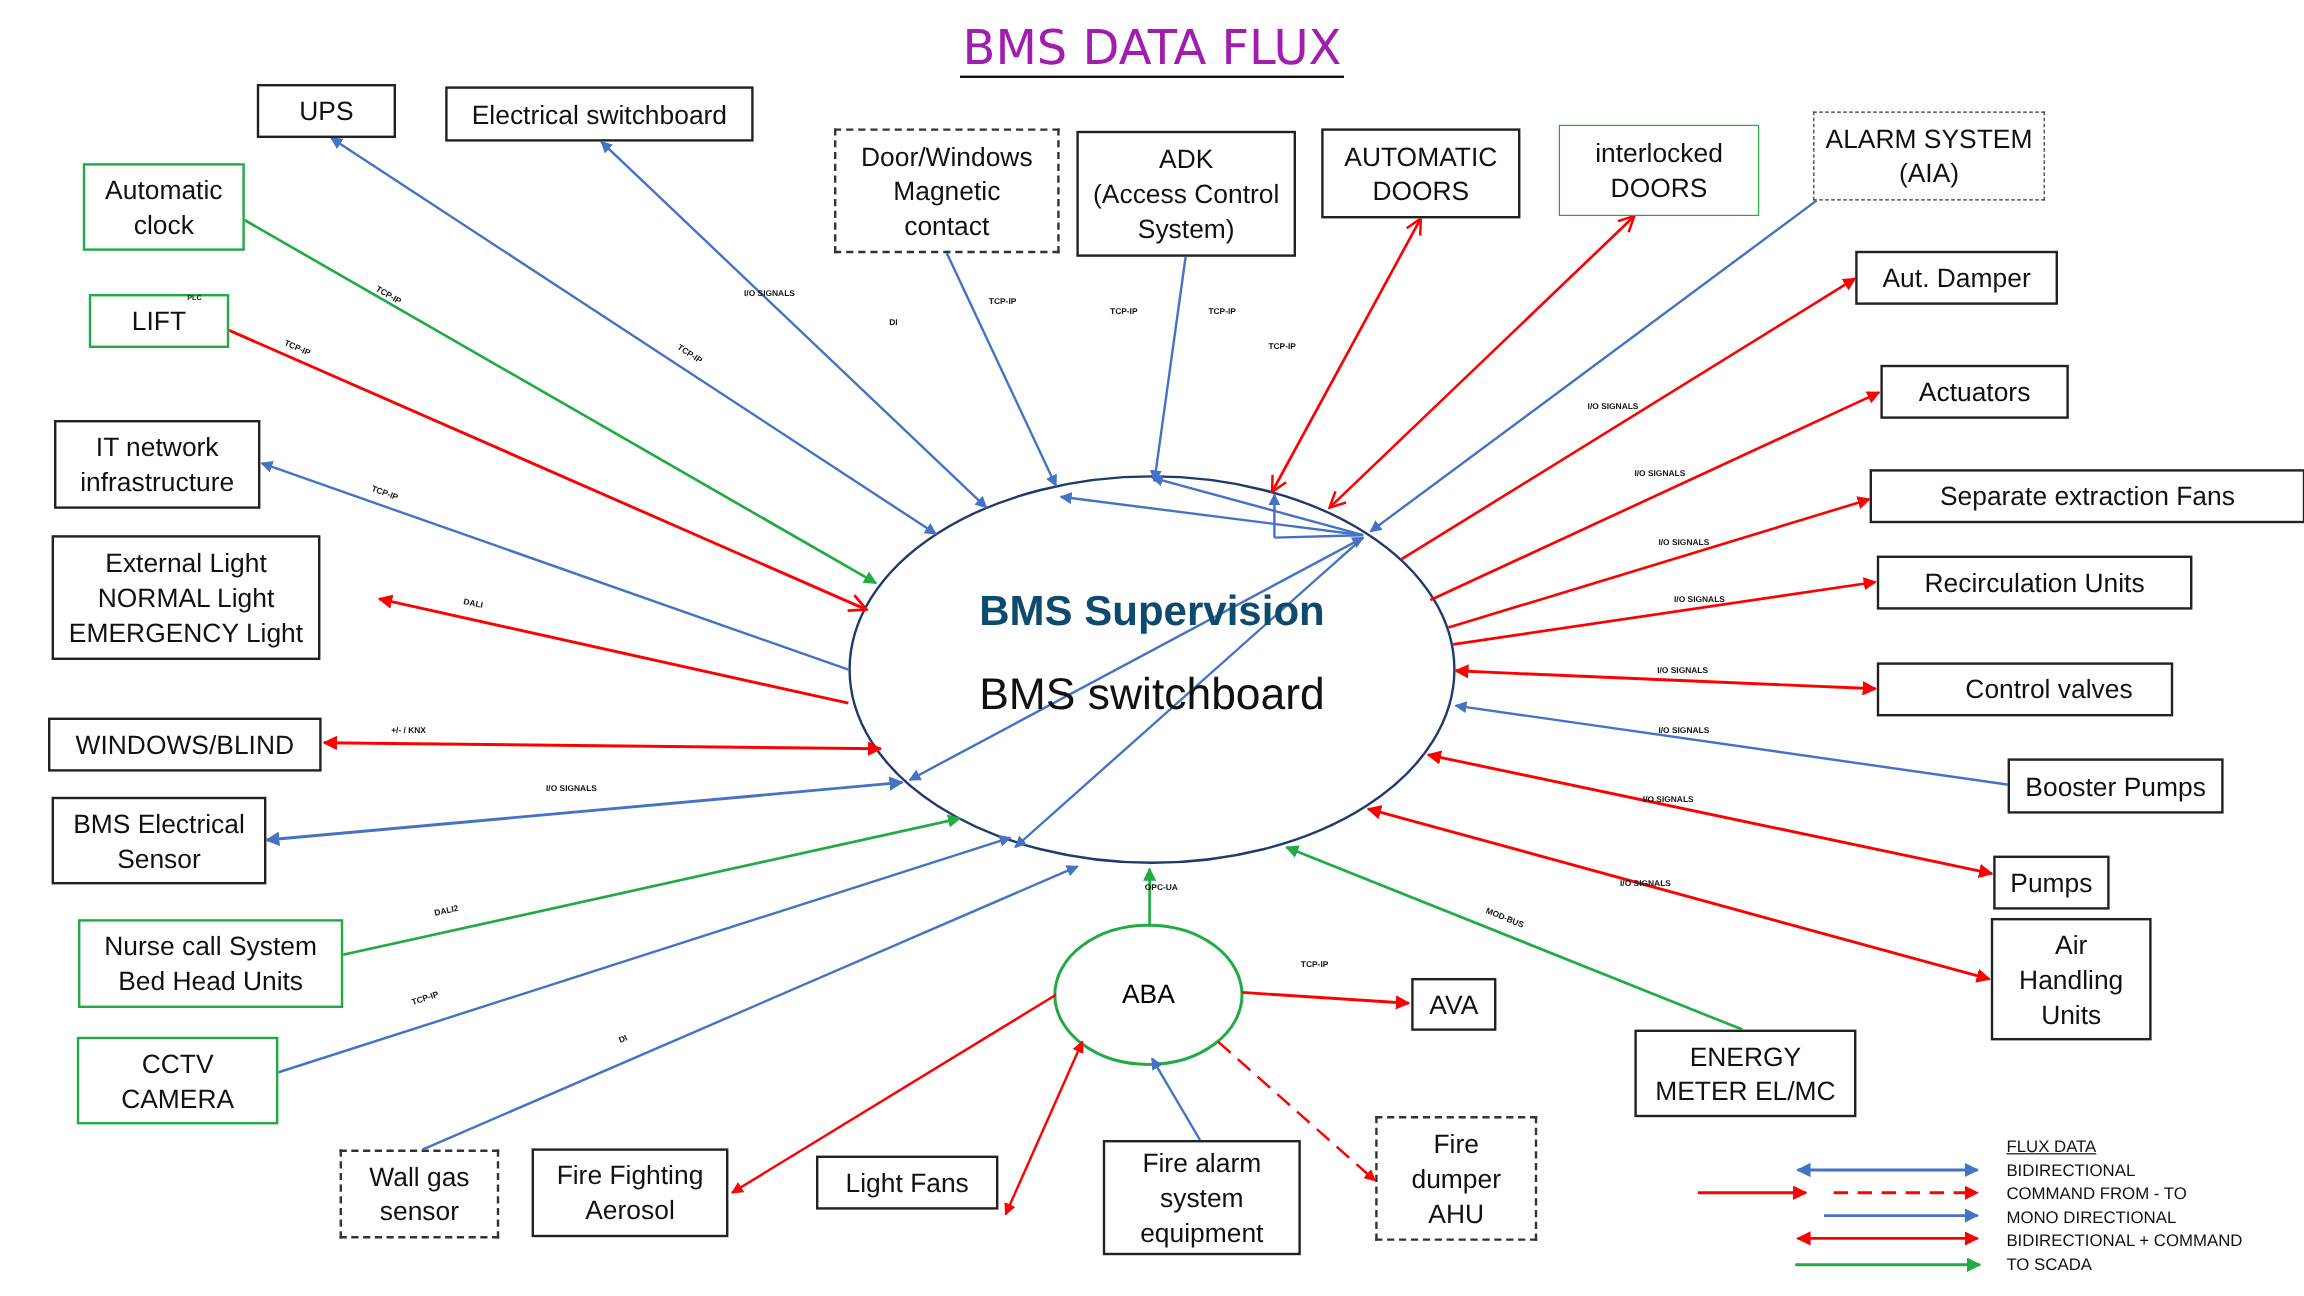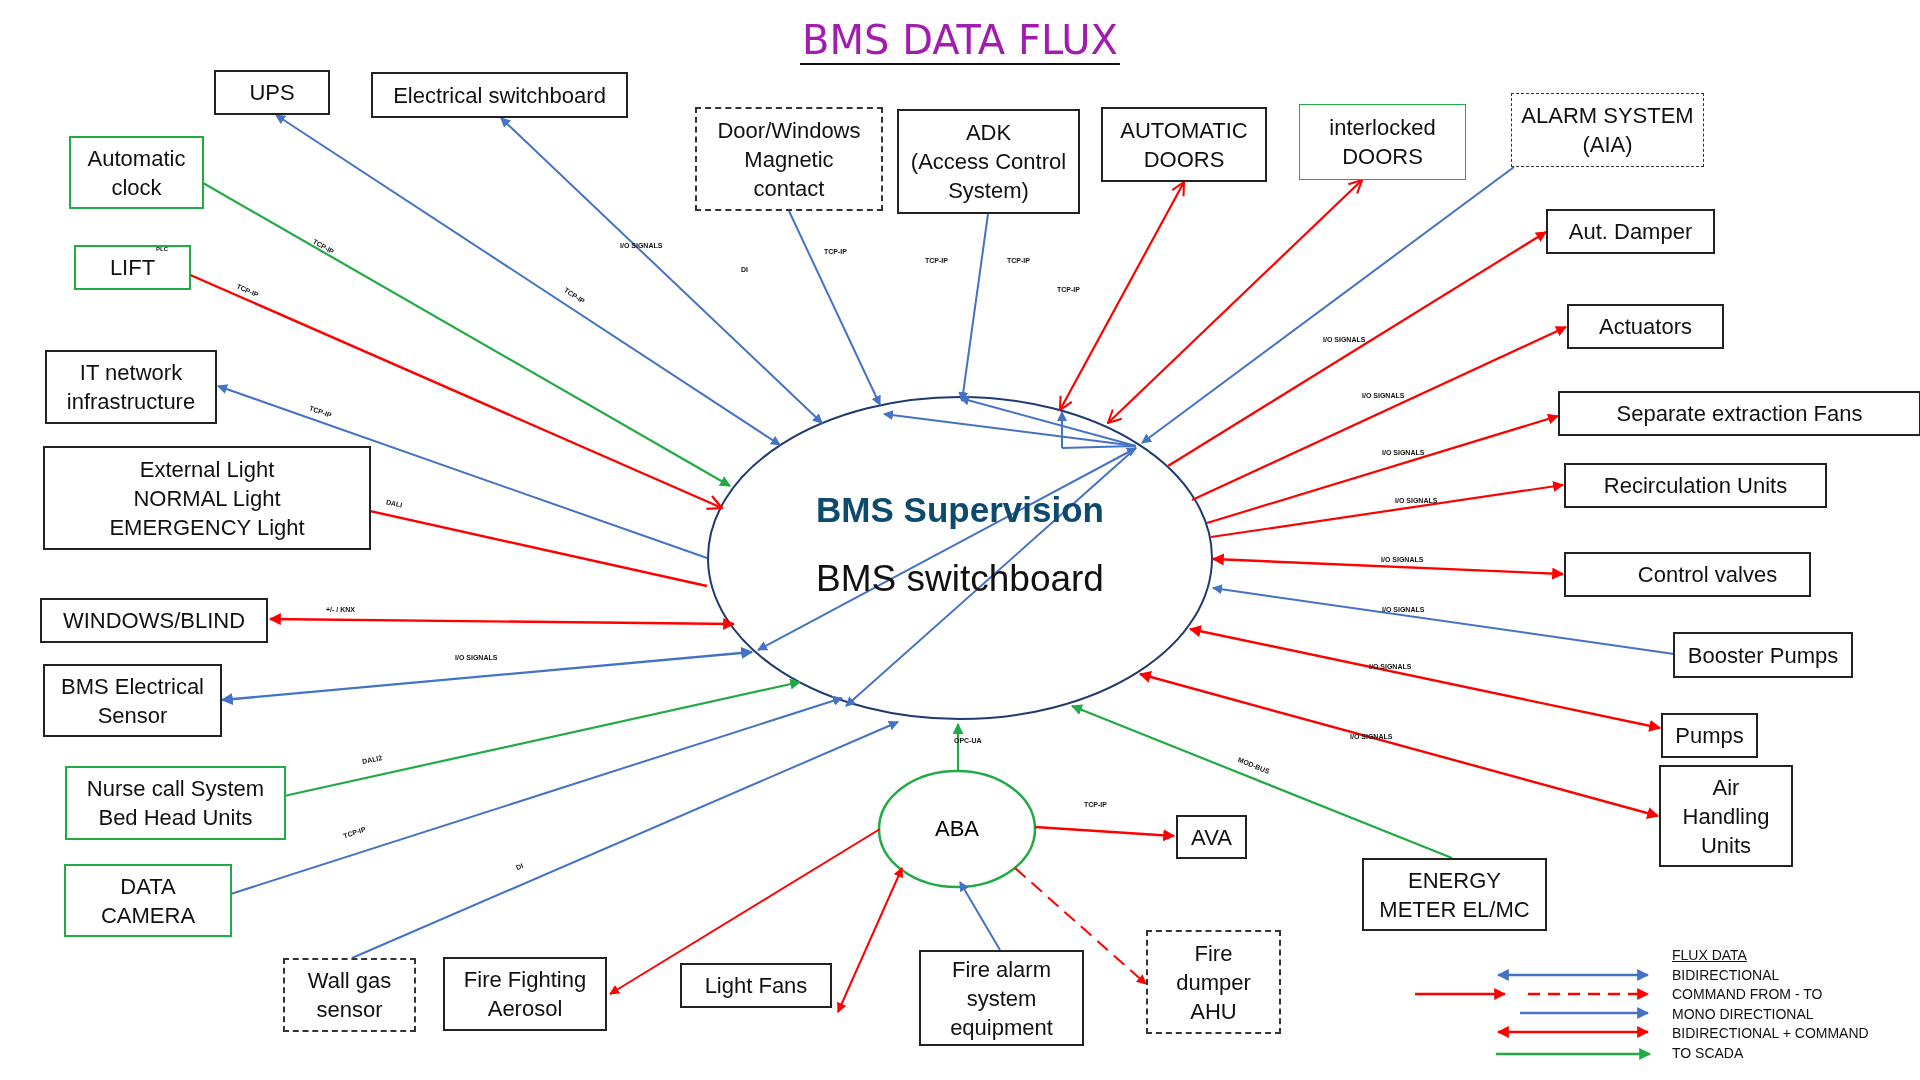--- a/index.html
+++ b/index.html
@@ -112,29 +112,29 @@
 DOORS</div>
 <div class="node dashed thin" style="left:1511px;top:93px;width:193px;height:74px;">ALARM SYSTEM
 (AIA)</div>
 
 <div class="node green" style="left:49px;top:136px;width:135px;height:73px;">Automatic
 clock</div>
 <div class="node green" style="left:54px;top:245px;width:117px;height:45px;">LIFT</div>
 <div class="plc" style="left:156px;top:246px;">PLC</div>
 <div class="node" style="left:45px;top:350px;width:172px;height:74px;">IT network
 infrastructure</div>
-<div class="node" style="left:43px;top:446px;width:328px;height:104px;">External Light
+<div class="node" style="left:43px;top:446px;width:224px;height:104px;">External Light
 NORMAL Light
 EMERGENCY Light</div>
 <div class="node" style="left:40px;top:598px;width:228px;height:45px;">WINDOWS/BLIND</div>
 <div class="node" style="left:43px;top:664px;width:179px;height:73px;">BMS Electrical
 Sensor</div>
 <div class="node green" style="left:45px;top:766px;width:221px;height:74px;">Nurse call System
 Bed Head Units</div>
-<div class="node green" style="left:44px;top:864px;width:168px;height:73px;">DATA
+<div class="node green" style="left:44px;top:864px;width:168px;height:73px;">CCTV
 CAMERA</div>
 
 <div class="node dashed" style="left:283px;top:958px;width:133px;height:74px;">Wall gas
 sensor</div>
 <div class="node" style="left:443px;top:957px;width:164px;height:74px;">Fire Fighting
 Aerosol</div>
 <div class="node" style="left:680px;top:963px;width:152px;height:45px;">Light Fans</div>
 <div class="node" style="left:919px;top:950px;width:165px;height:96px;">Fire alarm
 system
 equipment</div>

